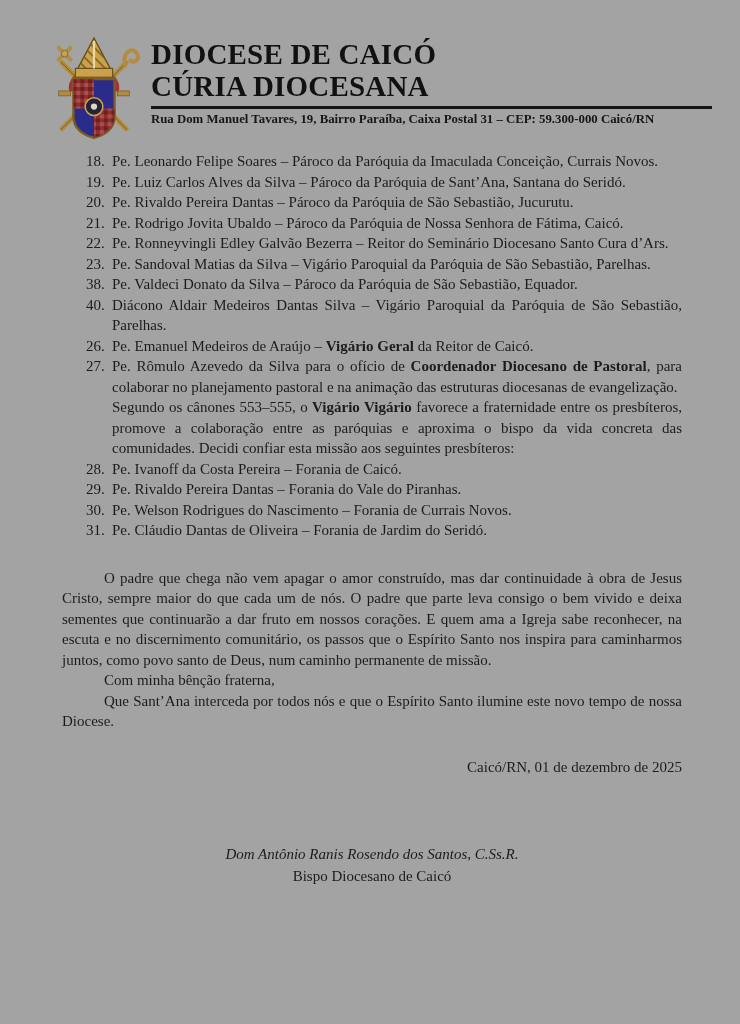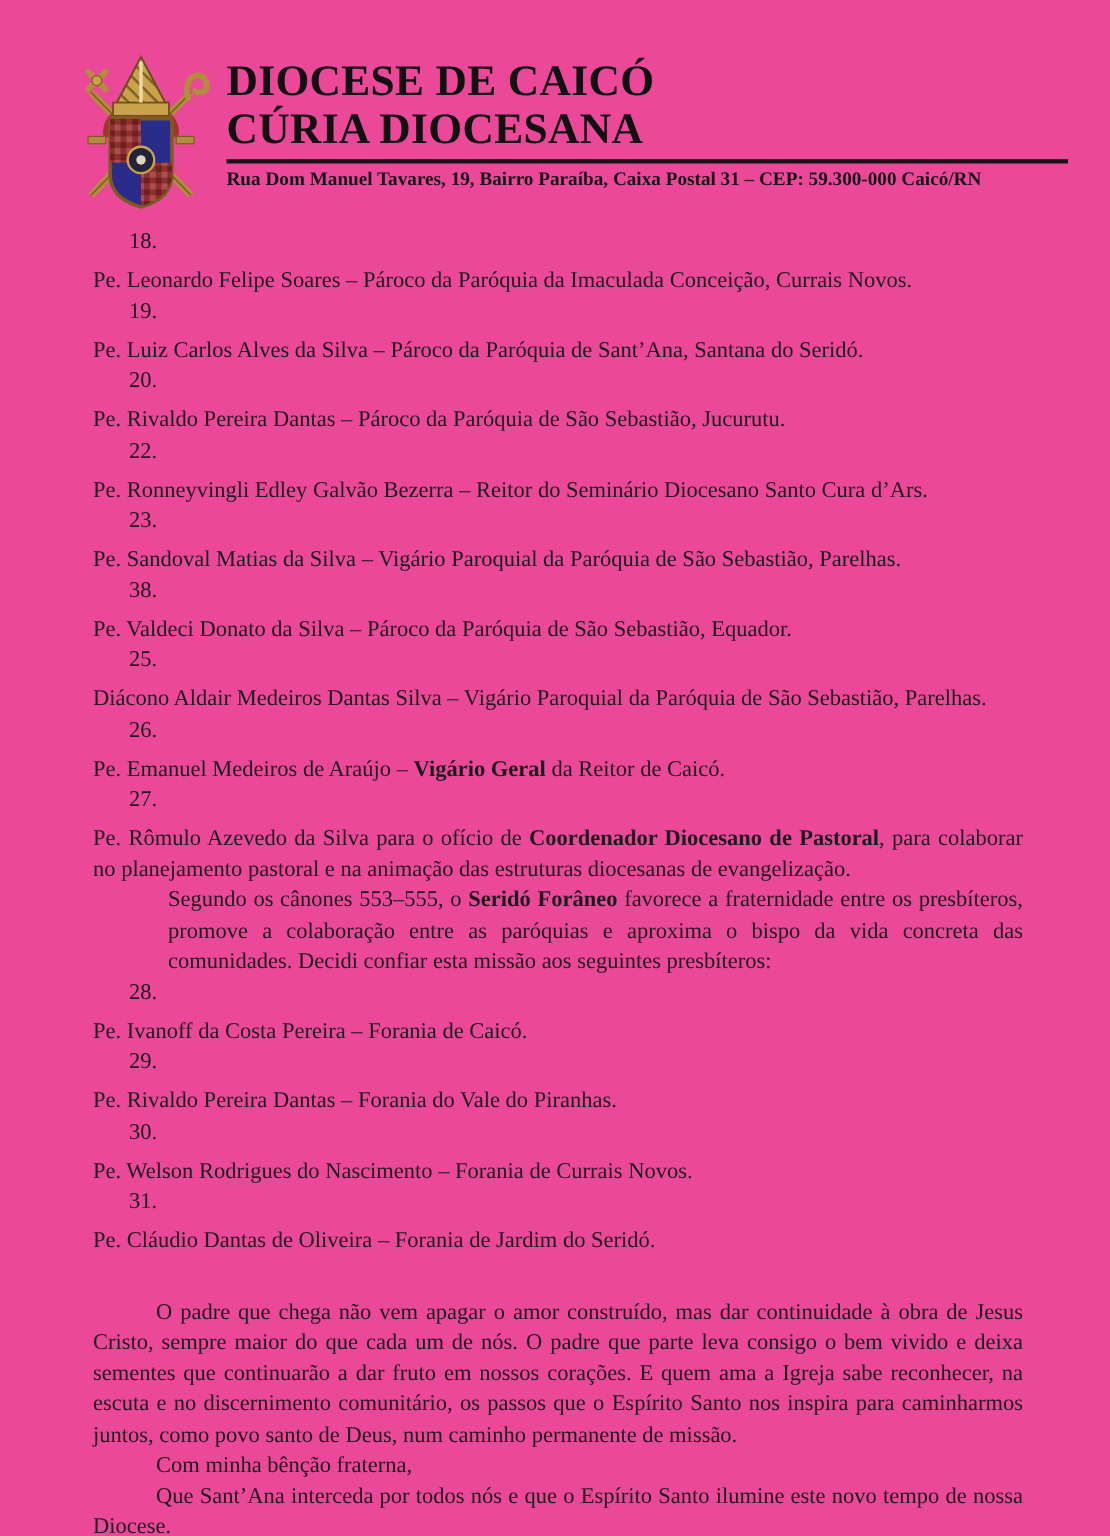--- a/index.html
+++ b/index.html
@@ -1,19 +1,19 @@
 <!DOCTYPE html>
 <html><head>
 <meta charset="utf-8">
 <style>
   html,body{margin:0;padding:0;background:#ffffff;}
   .page{
     position:relative;
     width:740px;height:1024px;
-    background:#ec4899;
+    background:#a3a3a3;
     color:#1f1f1f;
     font-family:"Liberation Serif", serif;
     overflow:hidden;
     box-sizing:border-box;
   }
   
   .header{
     display:flex;
     align-items:flex-start;
     padding:36px 28px 0 45px;
@@ -55,21 +55,20 @@
   
   .content{
     margin:11px 58px 0 62px;
     font-size:15px;
     line-height:20.5px;
     color:#1c1c1c;
   }
   .body-blocks{}
   .item{
     display:flex;
-    flex-direction:column;
   }
   .item .num{
     flex:0 0 26px;
     width:26px;
     margin-left:24px;
   }
   .item .txt{
     flex:1;
     text-align:justify;
   }
@@ -171,44 +170,48 @@
         </div>
         <div class="item">
           <span class="num">19.</span>
           <span class="txt"><span>Pe. Luiz Carlos Alves da Silva – Pároco da Paróquia de Sant’Ana, Santana do Seridó.</span></span>
         </div>
         <div class="item">
           <span class="num">20.</span>
           <span class="txt"><span>Pe. Rivaldo Pereira Dantas – Pároco da Paróquia de São Sebastião, Jucurutu.</span></span>
         </div>
         <div class="item">
+          <span class="num">21.</span>
+          <span class="txt"><span>Pe. Rodrigo Jovita Ubaldo – Pároco da Paróquia de Nossa Senhora de Fátima, Caicó.</span></span>
+        </div>
+        <div class="item">
           <span class="num">22.</span>
           <span class="txt"><span>Pe. Ronneyvingli Edley Galvão Bezerra – Reitor do Seminário Diocesano Santo Cura d’Ars.</span></span>
         </div>
         <div class="item">
           <span class="num">23.</span>
           <span class="txt"><span>Pe. Sandoval Matias da Silva – Vigário Paroquial da Paróquia de São Sebastião, Parelhas.</span></span>
         </div>
         <div class="item">
           <span class="num">38.</span>
           <span class="txt"><span>Pe. Valdeci Donato da Silva – Pároco da Paróquia de São Sebastião, Equador.</span></span>
         </div>
         <div class="item">
-          <span class="num">25.</span>
+          <span class="num">40.</span>
           <span class="txt"><span>Diácono Aldair Medeiros Dantas Silva – Vigário Paroquial da Paróquia de São Sebastião, Parelhas.</span></span>
         </div>
         <div class="item">
           <span class="num">26.</span>
           <span class="txt"><span>Pe. Emanuel Medeiros de Araújo – </span><b>Vigário Geral</b><span> da Reitor de Caicó.</span></span>
         </div>
         <div class="item">
           <span class="num">27.</span>
           <span class="txt"><span>Pe. Rômulo Azevedo da Silva para o ofício de </span><b>Coordenador Diocesano de Pastoral</b><span>, para colaborar no planejamento pastoral e na animação das estruturas diocesanas de evangelização.</span></span>
         </div>
-        <div class="list-para"><span>Segundo os cânones 553–555, o </span><b>Seridó Forâneo</b><span> favorece a fraternidade entre os presbíteros, promove a colaboração entre as paróquias e aproxima o bispo da vida concreta das comunidades. Decidi confiar esta missão aos seguintes presbíteros:</span></div>
+        <div class="list-para"><span>Segundo os cânones 553–555, o </span><b>Vigário Vigário</b><span> favorece a fraternidade entre os presbíteros, promove a colaboração entre as paróquias e aproxima o bispo da vida concreta das comunidades. Decidi confiar esta missão aos seguintes presbíteros:</span></div>
         <div class="item">
           <span class="num">28.</span>
           <span class="txt"><span>Pe. Ivanoff da Costa Pereira – Forania de Caicó.</span></span>
         </div>
         <div class="item">
           <span class="num">29.</span>
           <span class="txt"><span>Pe. Rivaldo Pereira Dantas – Forania do Vale do Piranhas.</span></span>
         </div>
         <div class="item">
           <span class="num">30.</span>

